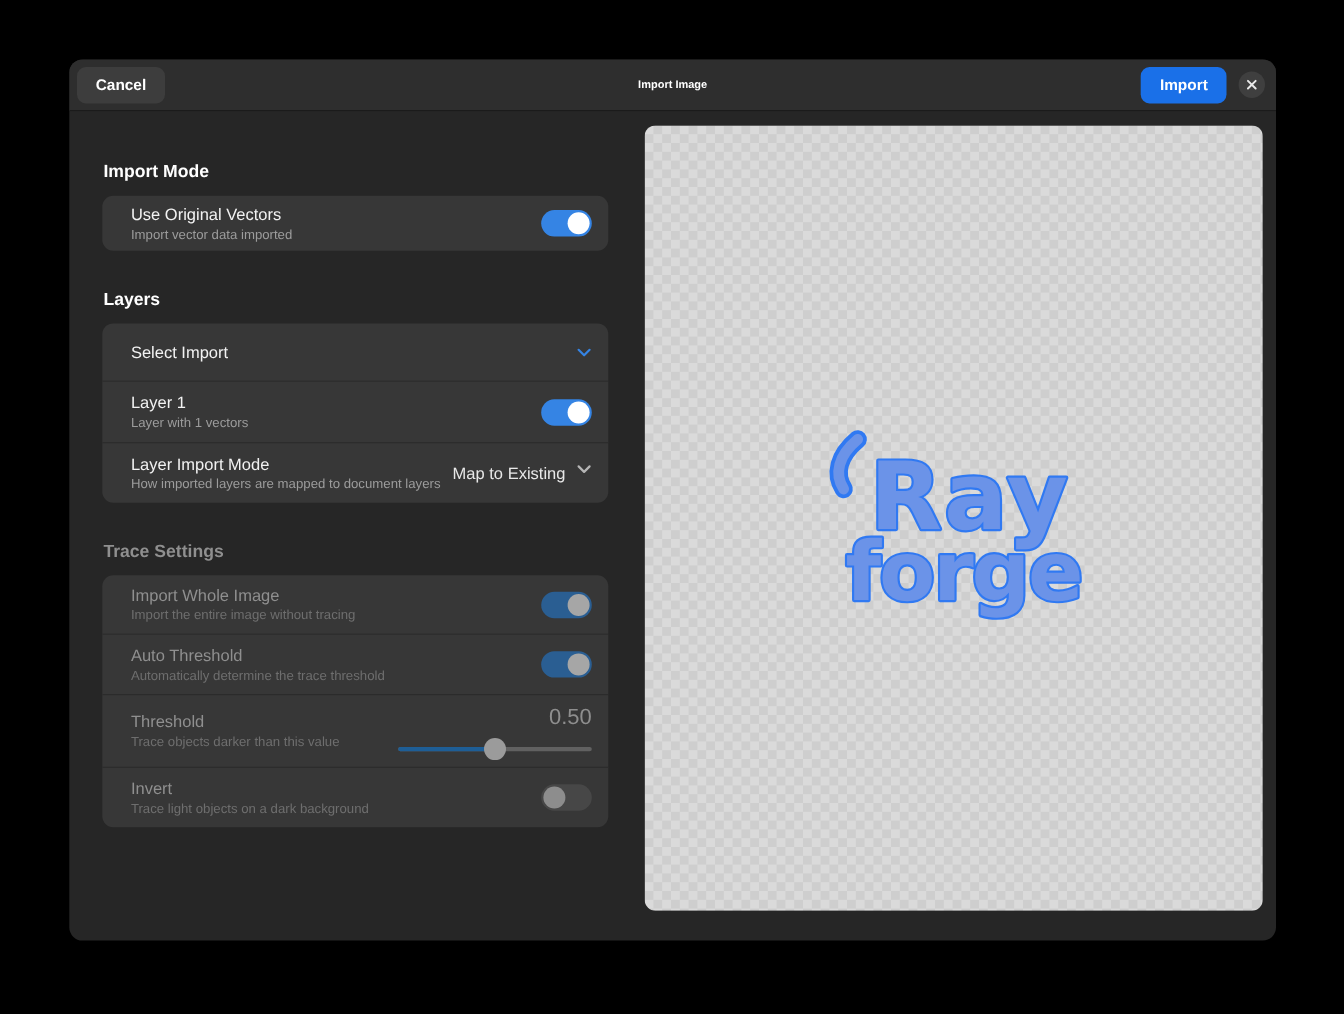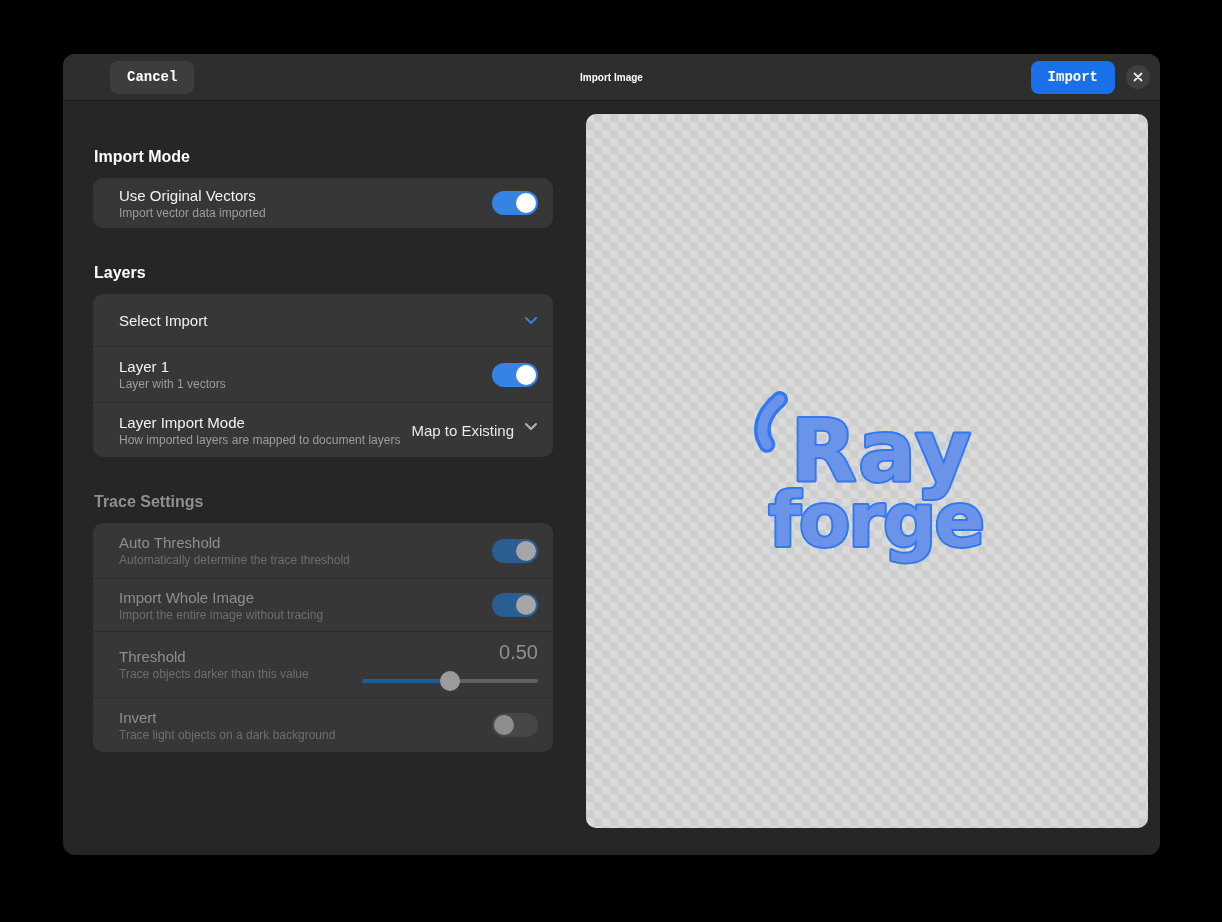--- a/index.html
+++ b/index.html
@@ -11,21 +11,21 @@
             box-shadow:0 8px 30px rgba(0,0,0,.6); }
 
   
   .headerbar { position:relative; height:47px; background:#2e2e2e;
                border-bottom:1px solid #1b1b1b;
                display:flex; align-items:center; padding:0 7px; }
   .hb-title { position:absolute; left:0; right:0; text-align:center;
               font-size:10px; font-weight:bold; color:#ffffff; pointer-events:none; }
   .btn { border:none; border-radius:8px; font-size:14px; font-weight:bold;
          color:#fff; padding:0 17px; height:33px; cursor:pointer;
-         font-family:Liberation Mono, monospace;margin-left:40px; }
+         font-family:Liberation Sans, sans-serif; }
   .btn-cancel { background:#3d3d3d; }
   .btn-import { background:#1a70e8; margin-left:auto; }
   .btn-close { width:24px; height:24px; border-radius:50%; background:#3f3f3f;
                border:none; color:#e8e8e8; font-size:13px; line-height:22px;
                margin-left:11px; margin-right:3px; cursor:pointer;
                display:flex; align-items:center; justify-content:center; }
   .btn-close svg { display:block; }
 
   
   .settings { position:absolute; left:30px; top:94px; width:460px; }
@@ -158,34 +158,34 @@
             <svg class="chev" width="14" height="9" viewBox="0 0 14 9">
               <polyline points="2,2 7,7 12,2" fill="none" stroke="#b5b5b5" stroke-width="2" stroke-linecap="round" stroke-linejoin="round"></polyline>
             </svg>
           </span>
         </div>
       </div>
     </div>
 
     <div class="section-label dim">Trace Settings</div>
     <div class="card disabled">
+      <div class="row row-h53">
+        <div class="row-text">
+          <div class="row-title">Import Whole Image</div>
+          <div class="row-sub">Import the entire image without tracing</div>
+        </div>
+        <div class="spacer"></div>
+        <div class="switch on disabled">
+          <div class="knob"></div>
+        </div>
+      </div>
       <div class="row">
         <div class="row-text">
           <div class="row-title">Auto Threshold</div>
           <div class="row-sub">Automatically determine the trace threshold</div>
-        </div>
-        <div class="spacer"></div>
-        <div class="switch on disabled">
-          <div class="knob"></div>
-        </div>
-      </div>
-      <div class="row row-h53">
-        <div class="row-text">
-          <div class="row-title">Import Whole Image</div>
-          <div class="row-sub">Import the entire image without tracing</div>
         </div>
         <div class="spacer"></div>
         <div class="switch on disabled">
           <div class="knob"></div>
         </div>
       </div>
       <div class="row row-h66">
         <div class="row-text">
           <div class="row-title">Threshold</div>
           <div class="row-sub">Trace objects darker than this value</div>

